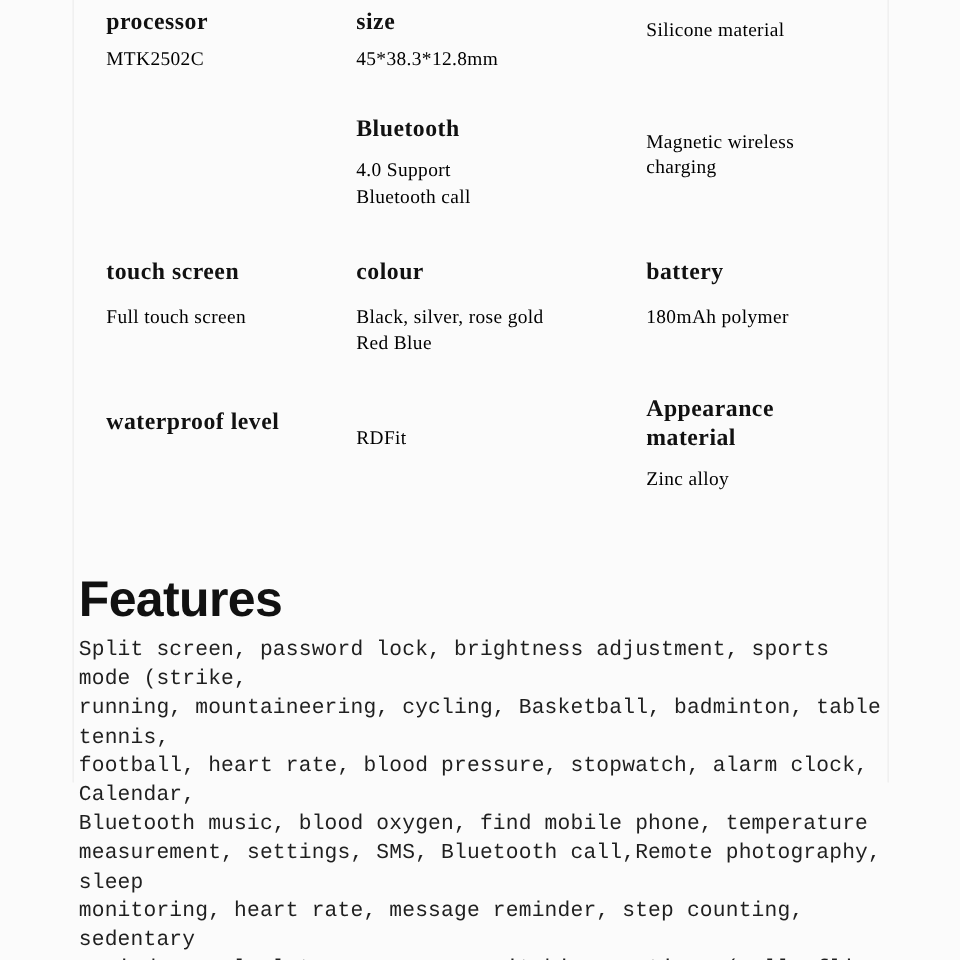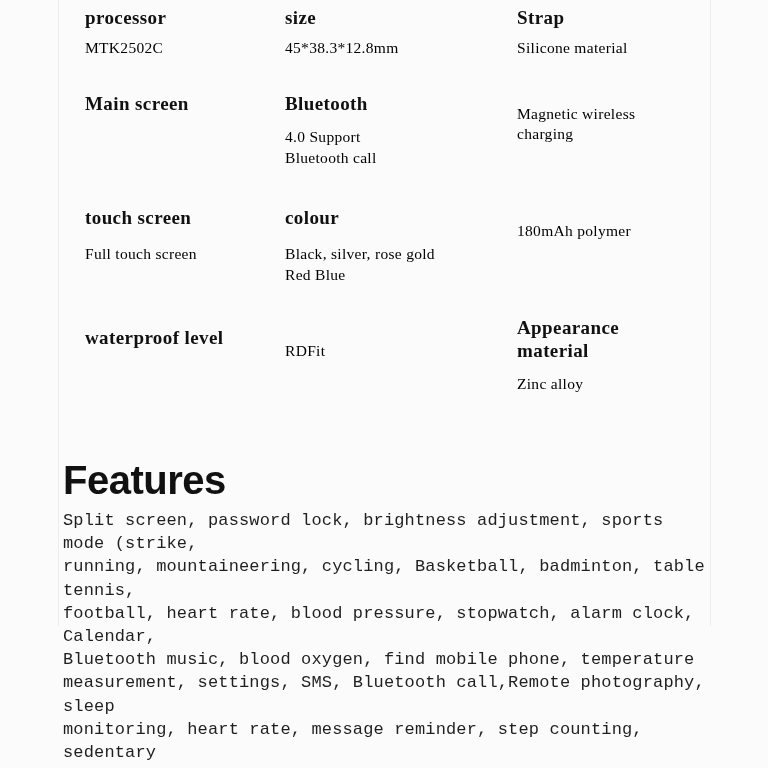--- a/index.html
+++ b/index.html
@@ -116,28 +116,26 @@
     <div class="spec-row" style="top:6px;">
       <div class="spec-cell col-1">
         <div class="spec-label">processor</div>
         <div class="spec-value gap-sm">MTK2502C</div>
       </div>
       <div class="spec-cell col-2">
         <div class="spec-label">size</div>
         <div class="spec-value gap-sm">45*38.3*12.8mm</div>
       </div>
       <div class="spec-cell col-3">
-        <div class="spec-label">Strap</div>
         <div class="spec-value gap-sm">Silicone material</div>
       </div>
     </div>
 
     <div class="spec-row" style="top:92px;">
       <div class="spec-cell col-1">
-        <div class="spec-label">Main screen</div>
       </div>
       <div class="spec-cell col-2">
         <div class="spec-label">Bluetooth</div>
         <div class="spec-value gap-md">4.0 Support
 Bluetooth call</div>
       </div>
       <div class="spec-cell col-3" style="width:205px;">
         <div class="spec-value gap-md">Magnetic wireless
 charging</div>
       </div>
@@ -147,20 +145,21 @@
       <div class="spec-cell col-1">
         <div class="spec-label">touch screen</div>
         <div class="spec-value gap-lg">Full touch screen</div>
       </div>
       <div class="spec-cell col-2">
         <div class="spec-label">colour</div>
         <div class="spec-value gap-lg">Black, silver, rose gold
 Red Blue</div>
       </div>
       <div class="spec-cell col-3">
+        <div class="spec-label">battery</div>
         <div class="spec-value gap-lg">180mAh polymer</div>
       </div>
     </div>
 
     <div class="spec-row" style="top:326px;">
       <div class="spec-cell col-1">
         <div class="spec-label">waterproof level</div>
       </div>
       <div class="spec-cell col-2">
         <div class="spec-value" style="margin-top:15px;">RDFit</div>

